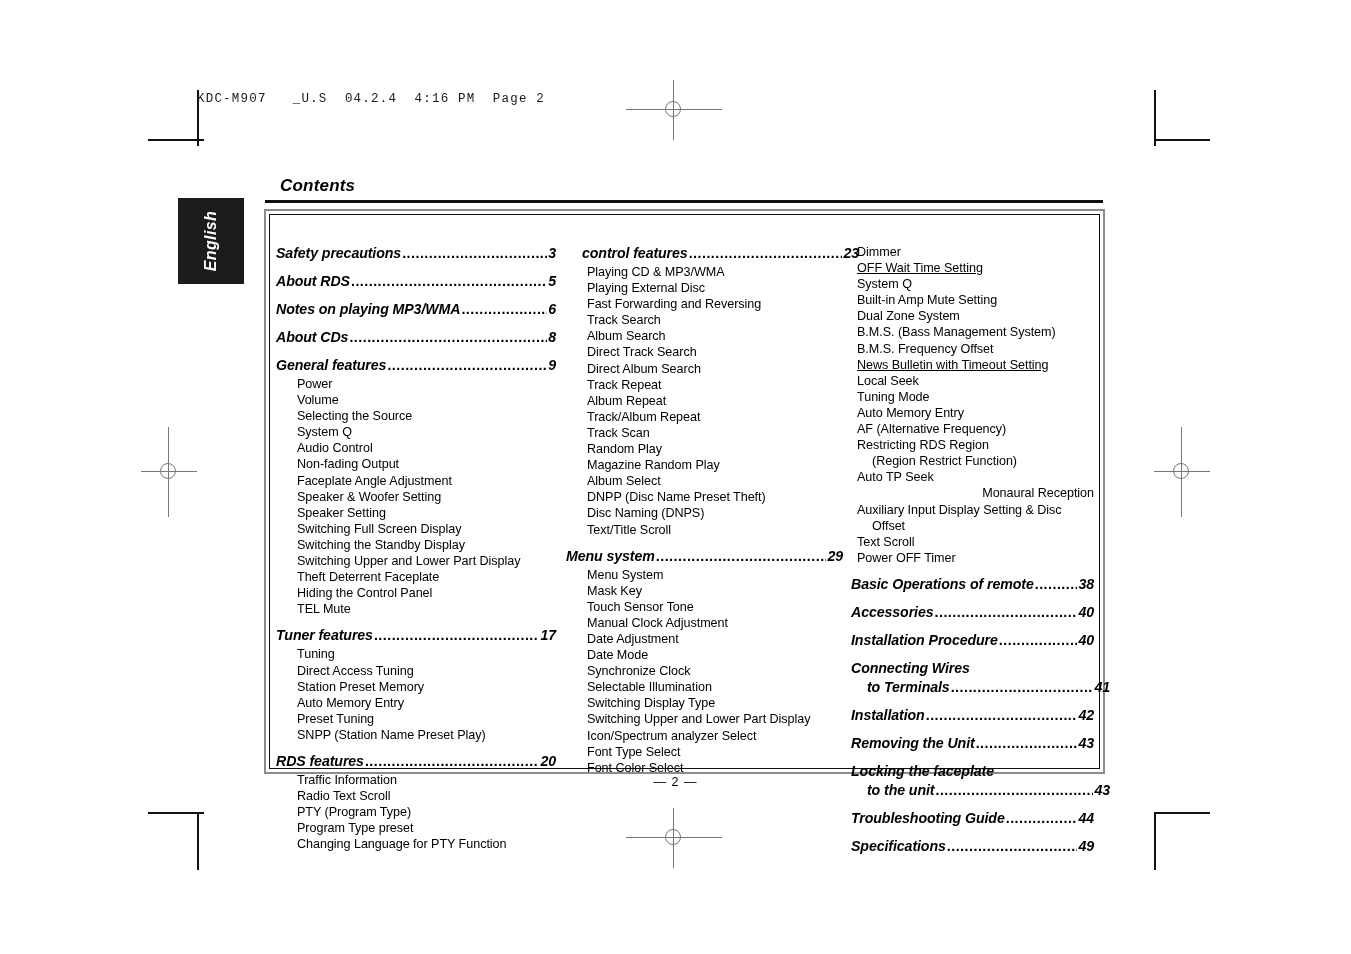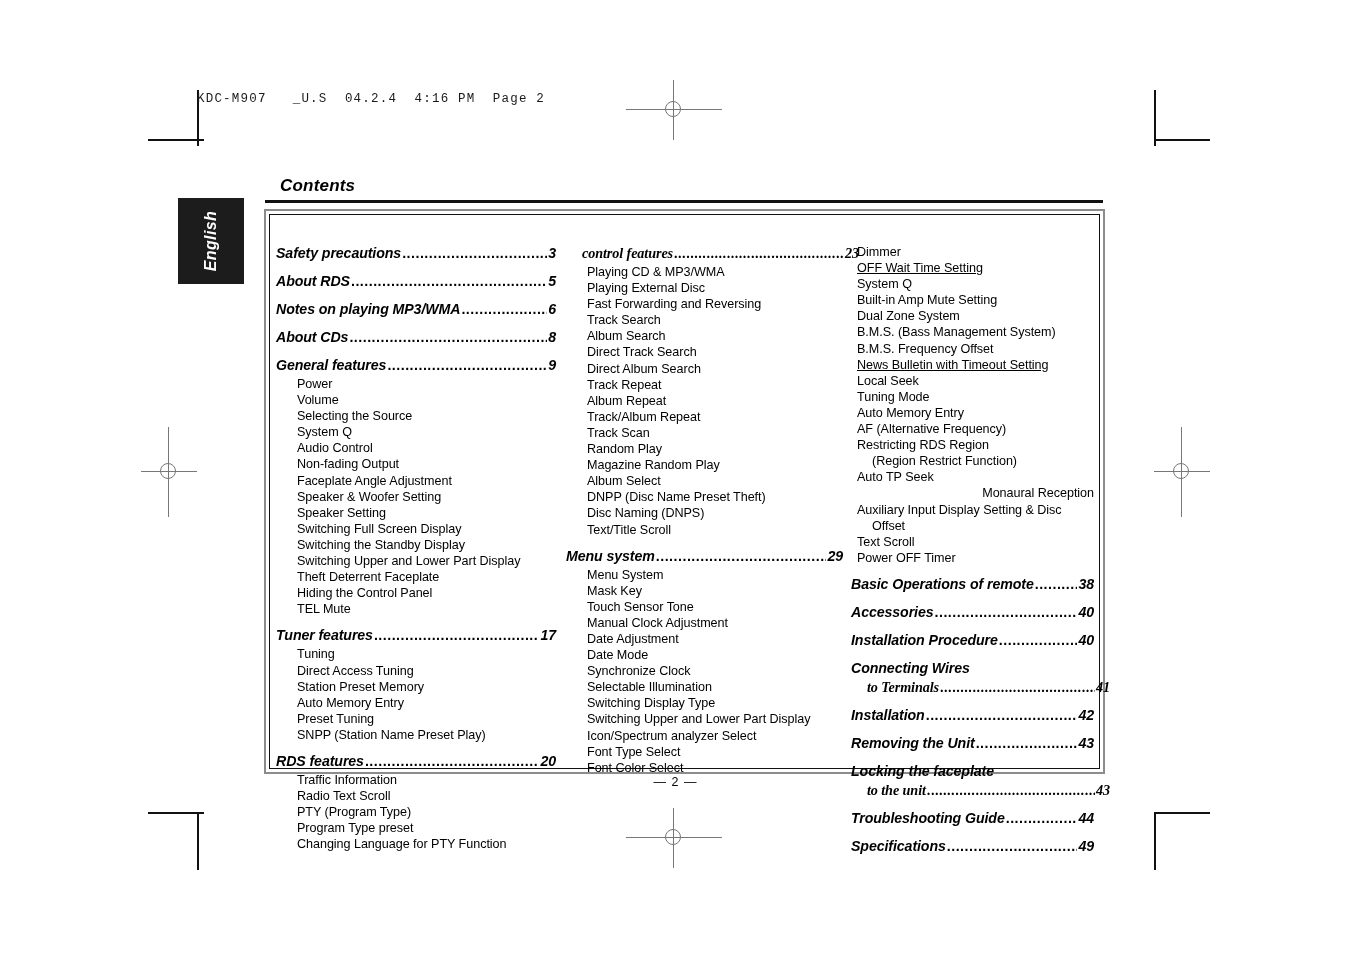--- a/index.html
+++ b/index.html
@@ -178,21 +178,21 @@
     overflow: hidden;
     white-space: nowrap;
     font-style: normal;
     font-weight: bold;
     letter-spacing: 0.5px;
     margin: 0 1px;
     min-width: 6px;
   }
   .lead-row .lr-page { flex: 0 0 auto; white-space: nowrap; }
 
-  .head-l2 { padding-left: 16px; font-family: Liberation Serif, serif; }
+  .head-l2 { padding-left: 16px; }
 
   
   .toc-item {
     font-size: 12.6px;
     line-height: 16.1px;
     padding-left: 21px;
     white-space: nowrap;
     letter-spacing: -0.05px;
   }
   .toc-item.cont { padding-left: 36px; }

